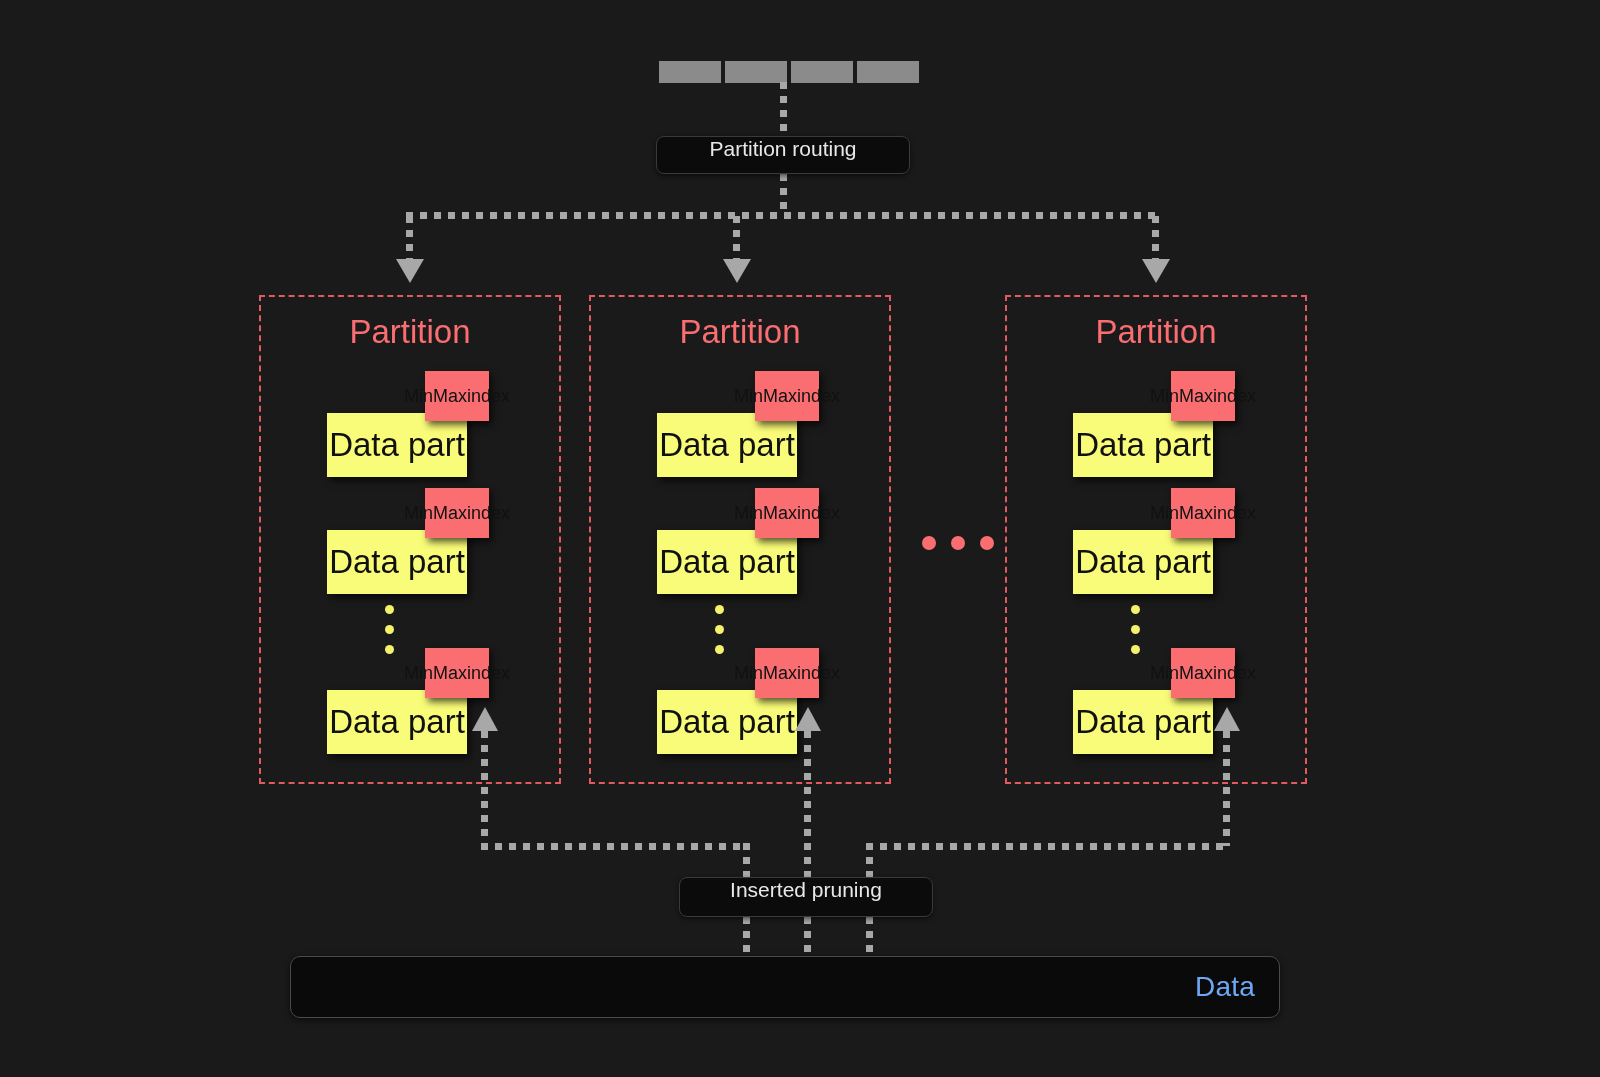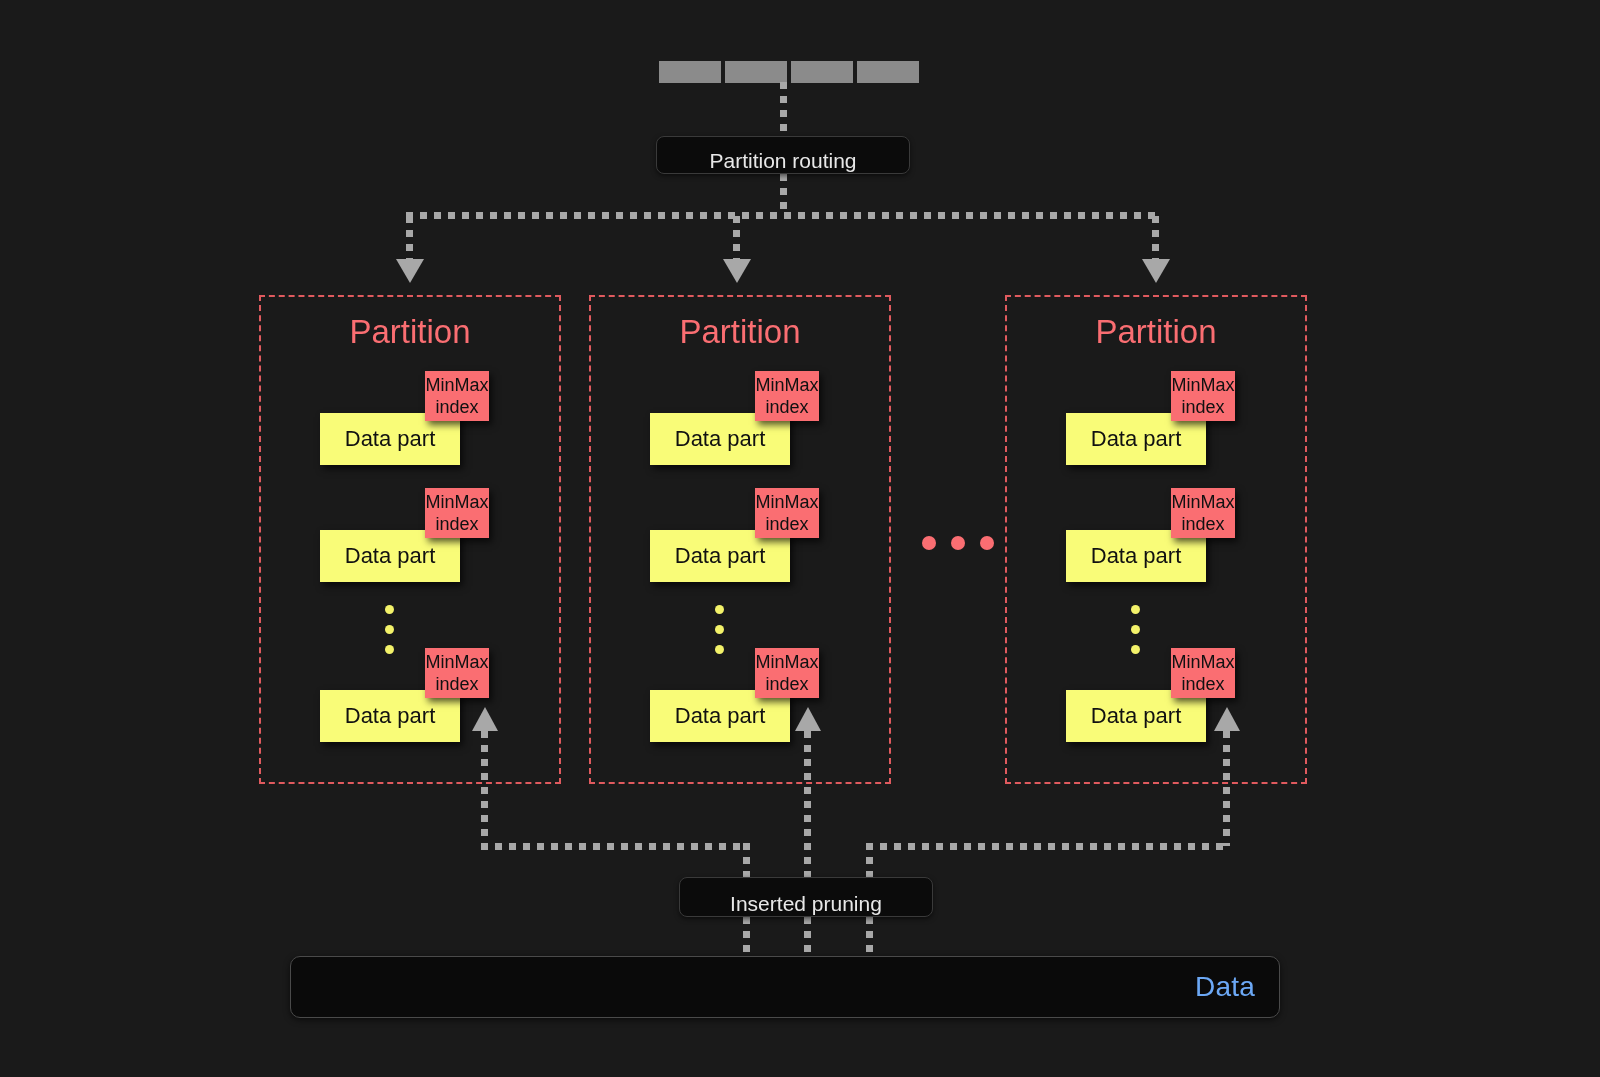--- a/index.html
+++ b/index.html
@@ -78,21 +78,21 @@
   
   .pill {
     position: absolute;
     box-sizing: border-box;
     background: #0b0b0b;
     border: 1px solid #3a3a3a;
     border-radius: 8px;
     color: #e8e8e8;
     font-size: 21px;
     display: flex;
-    align-items: flex-end;
+    align-items: flex-start;
     justify-content: center;
     box-shadow: 0 2px 5px rgba(0,0,0,.55);
     z-index: 6;
   }
   #pill-routing { left: 656px; top: 136px; width: 254px; height: 38px; }
   #pill-pruning { left: 679px; top: 877px; width: 254px; height: 40px; }
 
   
   .partition {
     position: absolute;
@@ -119,41 +119,41 @@
     left: 56px;
     width: 200px;
     height: 110px;
   }
   .part-group.g1 { top: 74px; }
   .part-group.g2 { top: 191px; }
   .part-group.g3 { top: 351px; }
 
   .data-part {
     position: absolute;
-    left: 3px; top: 42px;
-    width: 140px; height: 52px;
+    left: 10px; top: 42px;
+    width: 140px; height: 64px;
     background: #f9fc78;
     color: #111;
-    font-size: 22px;
+    font-size: 33px;
     display: flex;
     align-items: center;
     justify-content: center;
     box-shadow: 3px 4px 7px rgba(0,0,0,.65);
   }
   .minmax {
     position: absolute;
     left: 108px; top: 0;
     width: 64px; height: 50px;
     background: #fa6e72;
     color: #111;
     font-size: 18px;
     line-height: 22px;
     text-align: center;
     display: flex;
-    flex-direction: column;
+    flex-direction: row;
     align-items: center;
     justify-content: center;
     box-shadow: 3px 4px 7px rgba(0,0,0,.65);
     z-index: 3;
   }
 
   
   .vdots {
     position: absolute;
     left: 124px;

